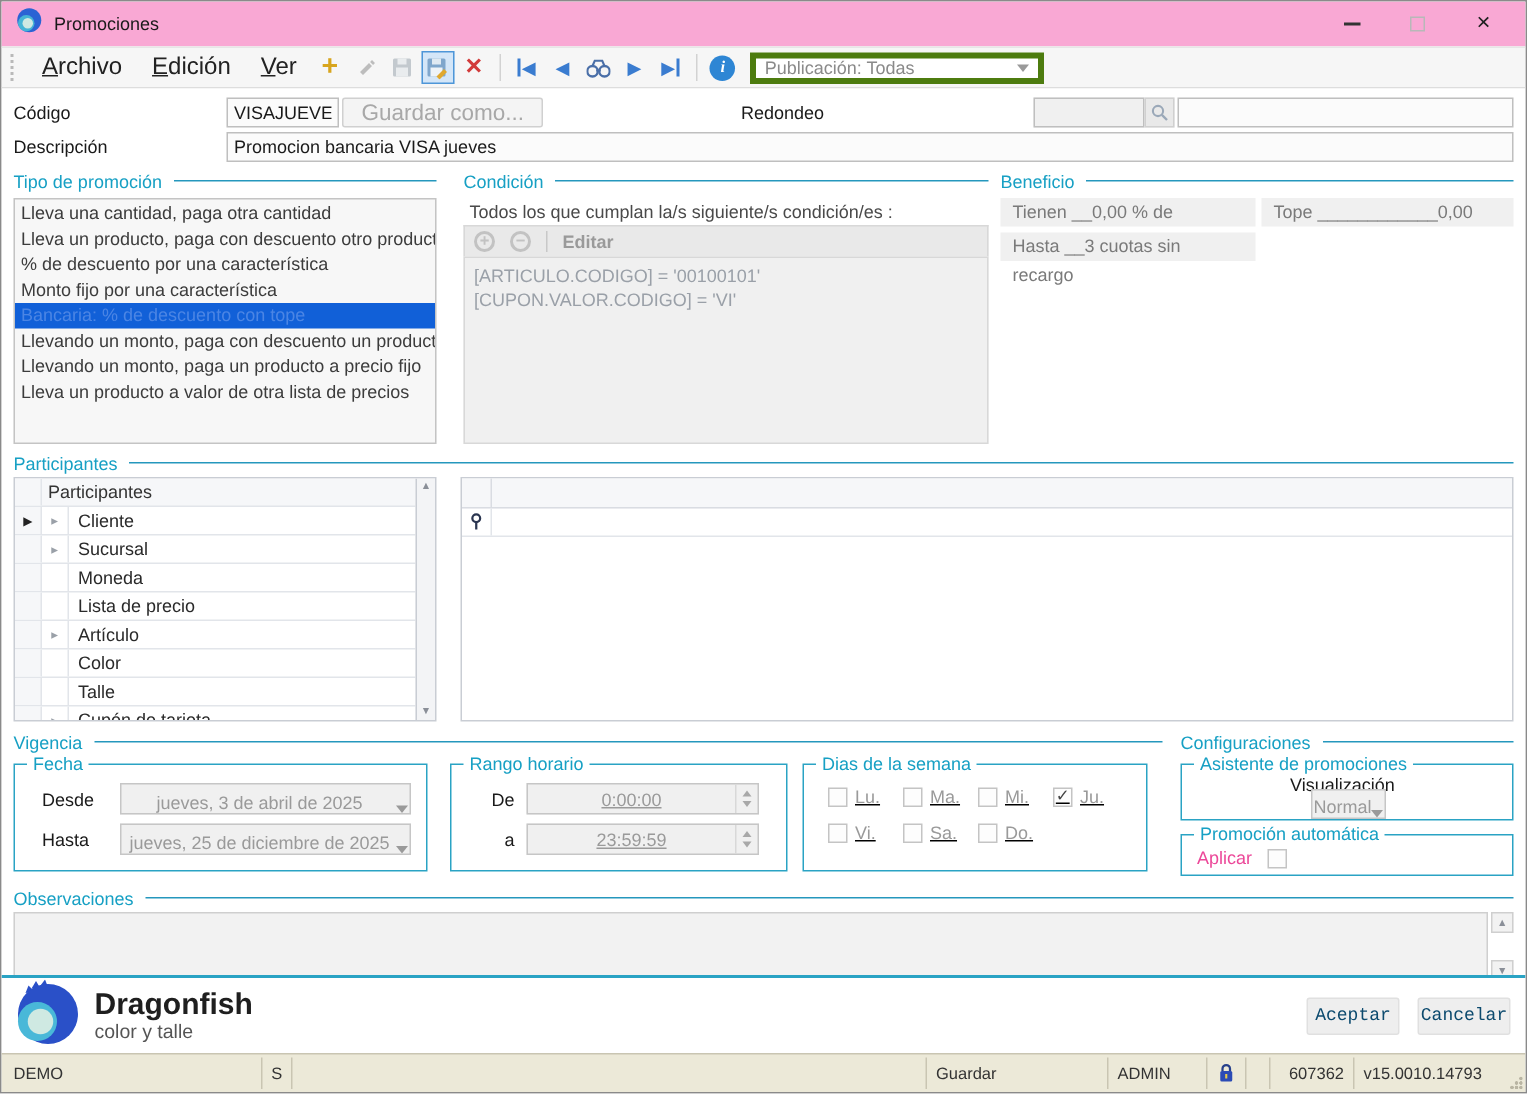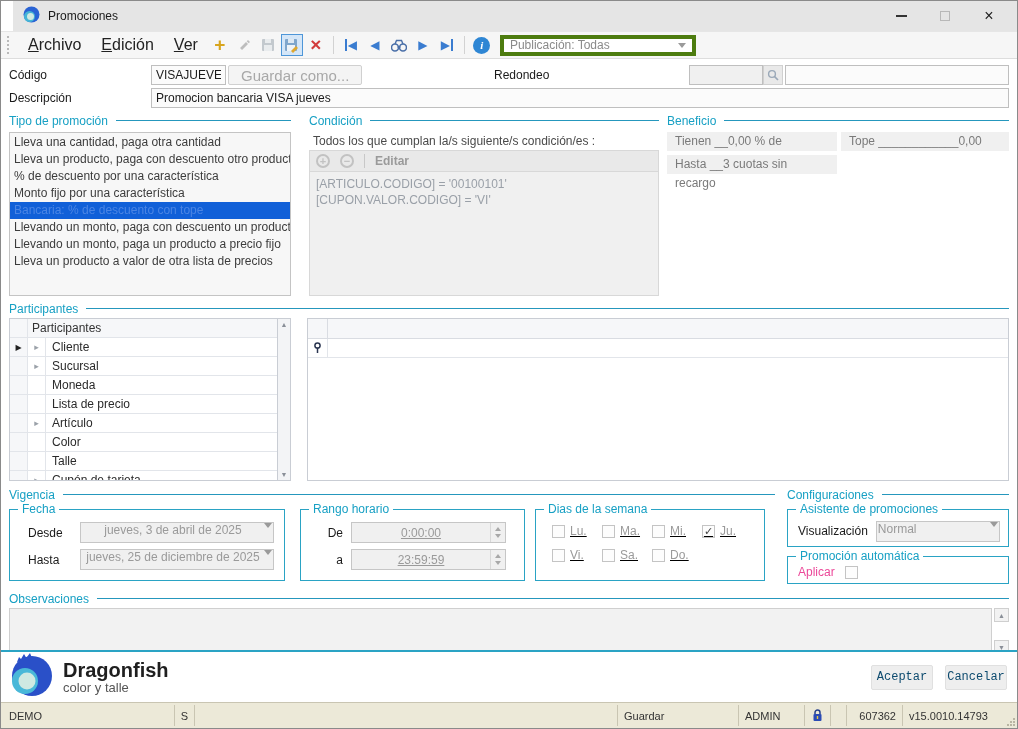--- a/index.html
+++ b/index.html
@@ -1,20 +1,20 @@
 <!DOCTYPE html>
 <html><head>
 <meta charset="utf-8">
 <style>
   * { margin:0; padding:0; box-sizing:border-box; font-family:"Liberation Sans", sans-serif; }
   html,body { background:#d8d8d8; }
   .window { width:1018px; height:729px; background:#fff; border:1px solid #8a8a8a; display:flex; flex-direction:column; overflow:hidden; }
 
   
-  .titlebar { height:30px; display:flex; align-items:center; padding:0 6px 0 10px; background:#e5e5e5; flex:0 0 auto;margin-left:12px; }
+  .titlebar { height:30px; display:flex; align-items:center; padding:0 6px 0 10px; background:#f9a8d4; flex:0 0 auto; }
   .titlebar .app-title { font-size:12px; color:#1a1a1a; margin-left:8px; }
   .titlebar .spacer { flex:1; }
   .winbtn { width:44px; height:26px; display:flex; align-items:center; justify-content:center; }
   .min-glyph { width:11px; height:0; border-top:2px solid #333; }
   .max-glyph { width:10px; height:10px; border:1px solid #b8b8b8; }
   .close-glyph { font-size:16px; color:#222; line-height:1; }
 
   
   .menubar { height:28px; background:#f6f6f6; border-top:1px solid #e6e6e6; border-bottom:1px solid #ddd; display:flex; align-items:center; padding:0 4px; flex:0 0 auto; }
   .grip { width:5px; height:18px; border-left:2px dotted #b9b9b9; margin:0 6px 0 2px; }
@@ -91,34 +91,34 @@
   .vig-row { display:flex; margin-top:6px; flex:0 0 auto; }
   .vig-left { width:766px; }
   .vig-boxes { display:flex; margin-top:7px; }
   .fbox { border:1px solid #2aa3c4; position:relative; }
   .fbox-title { position:absolute; top:-8px; left:8px; background:#fff; padding:0 4px; color:#17a0c4; font-size:12px; white-space:nowrap; }
   .box-fecha { width:276px; height:72px; margin-right:15px; padding:12px 10px 0 18px; }
   .box-rango { width:225px; height:72px; margin-right:10px; padding:12px 10px 0 10px; }
   .box-dias  { width:230px; height:72px; padding:14px 10px 0 16px; }
   .vrow { display:flex; align-items:center; margin-bottom:6px; }
   .vlbl { font-size:12px; color:#1a1a1a; width:52px; }
-  .ddown { height:21px; border:1px solid #c6c6c6; background:#f0f0f0; color:#9a9a9a; font-size:12px; display:flex; align-items:flex-start; flex:1; padding:0 1px; }
+  .ddown { height:21px; border:1px solid #c6c6c6; background:#f0f0f0; color:#9a9a9a; font-size:12px; display:flex; align-items:flex-end; flex:1; padding:0 1px; }
   .ddown .val { flex:1; text-align:center; }
   .spin { height:21px; width:155px; border:1px solid #c6c6c6; background:#f0f0f0; color:#9a9a9a; font-size:12px; display:flex; align-items:center;text-decoration:underline; }
   .spin .val { flex:1; text-align:center; }
   .spin-btns { width:15px; align-self:stretch; display:flex; flex-direction:column; align-items:center; justify-content:center; gap:3px; border-left:1px solid #d8d8d8; }
   .tri-up { width:0; height:0; border-left:3px solid transparent; border-right:3px solid transparent; border-bottom:4px solid #a8a8a8; }
   .tri-dn { width:0; height:0; border-left:3px solid transparent; border-right:3px solid transparent; border-top:4px solid #a8a8a8; }
   .rlabel { font-size:12px; color:#1a1a1a; width:40px; text-align:right; padding-right:8px; }
   .day-grid { display:flex; flex-wrap:wrap;text-decoration:underline; }
   .day { width:50px; display:flex; align-items:center; gap:5px; margin-bottom:10px; }
   .cbox { width:13px; height:13px; border:1px solid #c4c4c4; background:#fdfdfd; display:flex; align-items:center; justify-content:center; font-size:11px; color:#444; line-height:1; flex:0 0 auto; }
   .day-lbl { font-size:12px; color:#9a9a9a; }
   .vig-config { flex:1; margin-left:12px; }
-  .box-asis { height:38px; margin-top:7px; padding:10px 8px 0 10px; display:flex; align-items:center; }
+  .box-asis { height:38px; margin-top:7px; padding:10px 8px 0 10px; display:flex; align-items:center;flex-direction:column; }
   .box-asis .alabel { font-size:12px; color:#1a1a1a; margin-right:8px; margin-top:-4px; }
   .box-asis .ddown { margin-top:-4px; }
   .box-auto { height:28px; margin-top:9px; padding:6px 8px 0 10px; display:flex; align-items:center; gap:10px; }
   .box-auto .alabel { font-size:12px; color:#ec4899; margin-top:-2px; }
 
   
   .obs-section { margin-top:7px; flex:0 0 auto; }
   .obs-body { display:flex; margin-top:2px; height:46px; }
   .obs-area { flex:1; background:#f2f2f2; border:1px solid #cfcfcf; }
   .obs-scroll { width:15px; margin-left:2px; display:flex; flex-direction:column; justify-content:space-between; }

